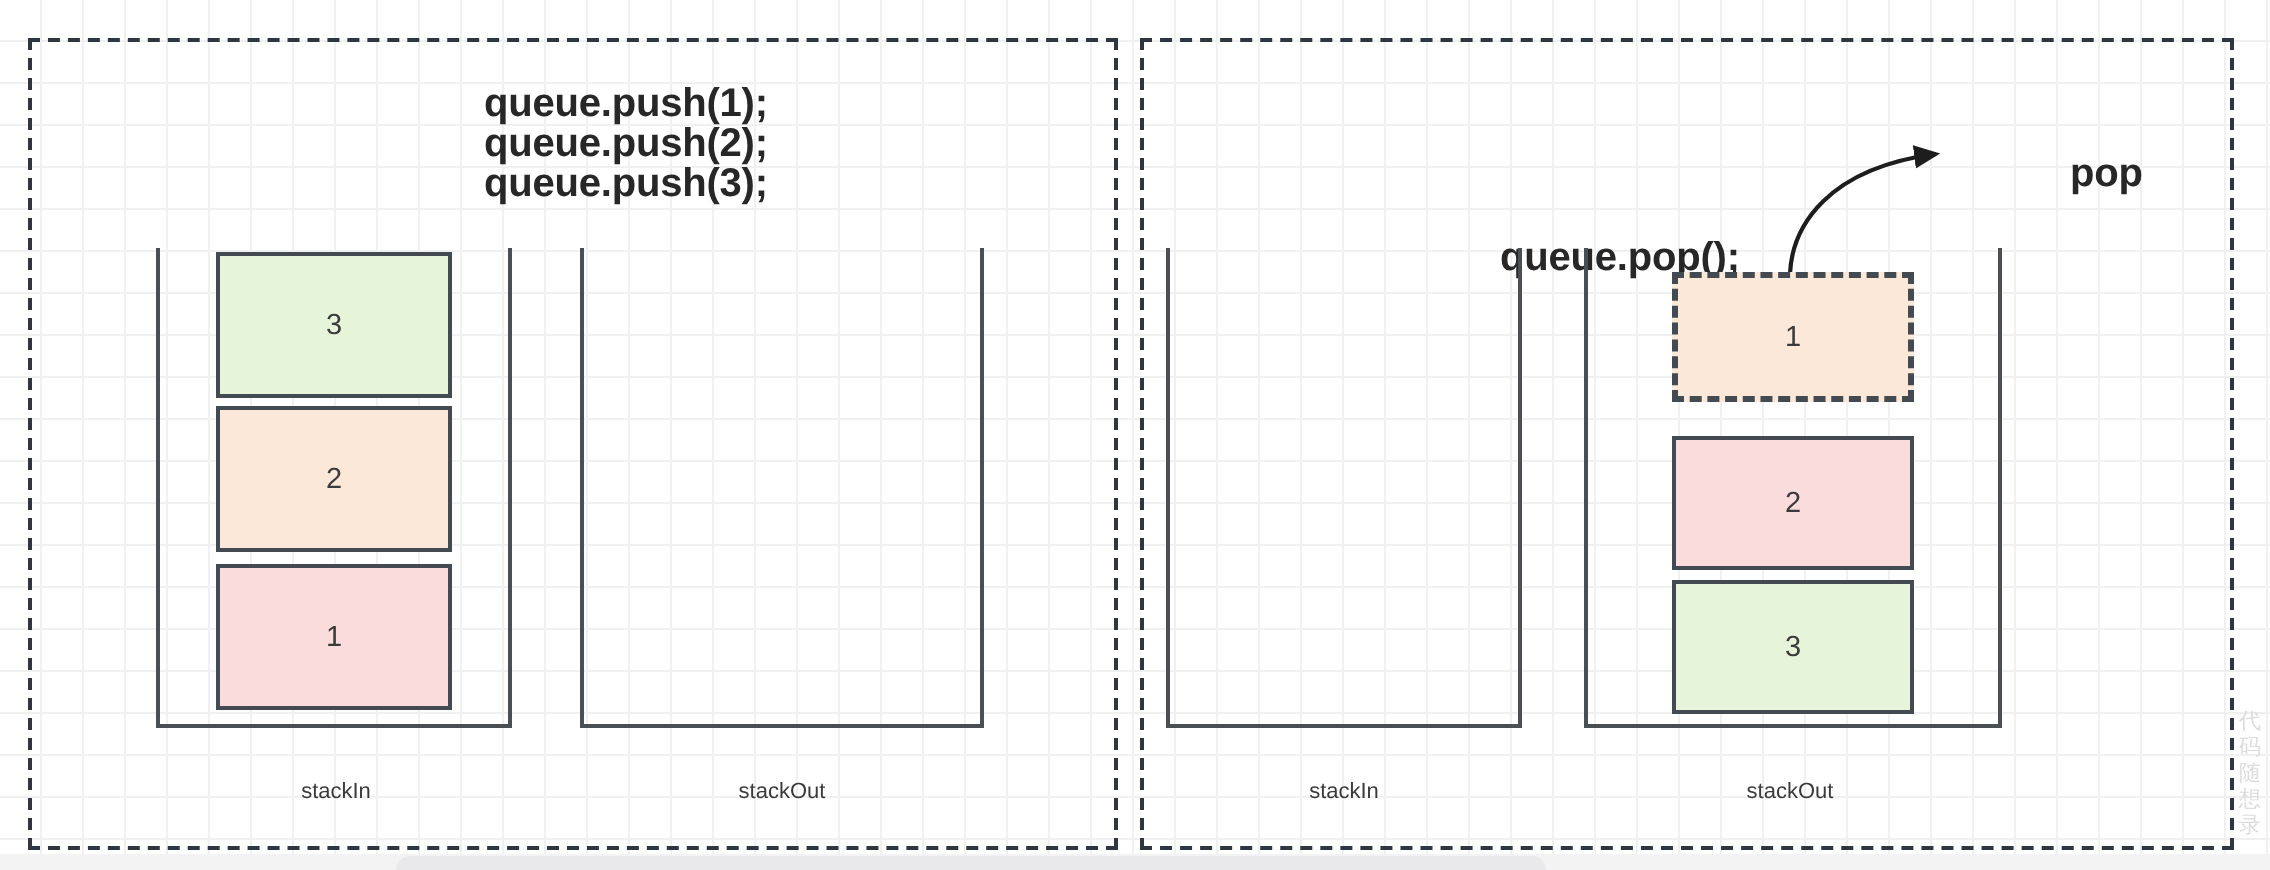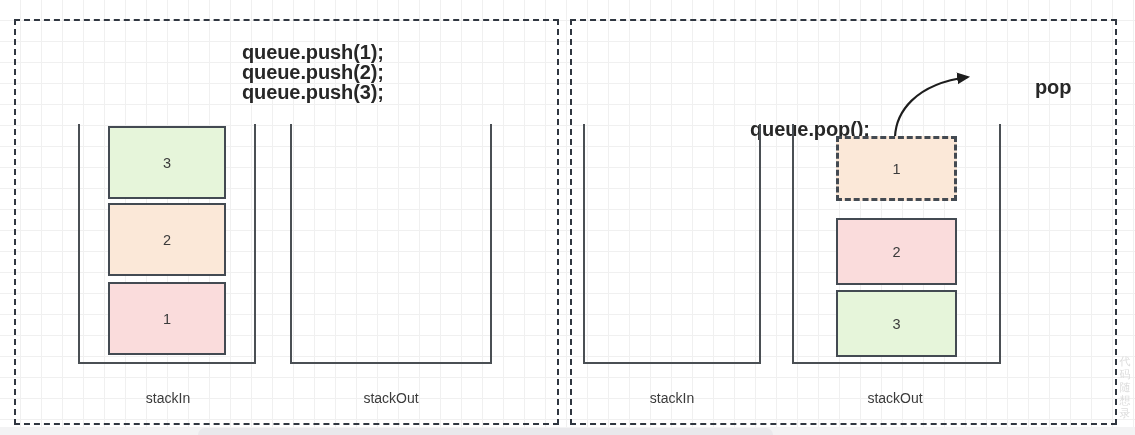--- a/index.html
+++ b/index.html
@@ -77,21 +77,21 @@
     border-top: none;
   }
   #stack-in-left   { left: 78px;  top: 124px; width: 178px; height: 240px; }
   #stack-out-left  { left: 290px; top: 124px; width: 202px; height: 240px; }
   #stack-in-right  { left: 583px; top: 124px; width: 178px; height: 240px; }
   #stack-out-right { left: 792px; top: 124px; width: 209px; height: 240px; }
 
   
   .stack-caption {
     position: absolute;
-    font-size: 14px;
+    font-size: 11px;
     color: #3b3b3b;
     text-align: center;
     width: 200px;
   }
   #cap-in-left   { left: 68px;  top: 390px; }
   #cap-out-left  { left: 291px; top: 390px; }
   #cap-in-right  { left: 572px; top: 390px; }
   #cap-out-right { left: 795px; top: 390px; }
 
   

